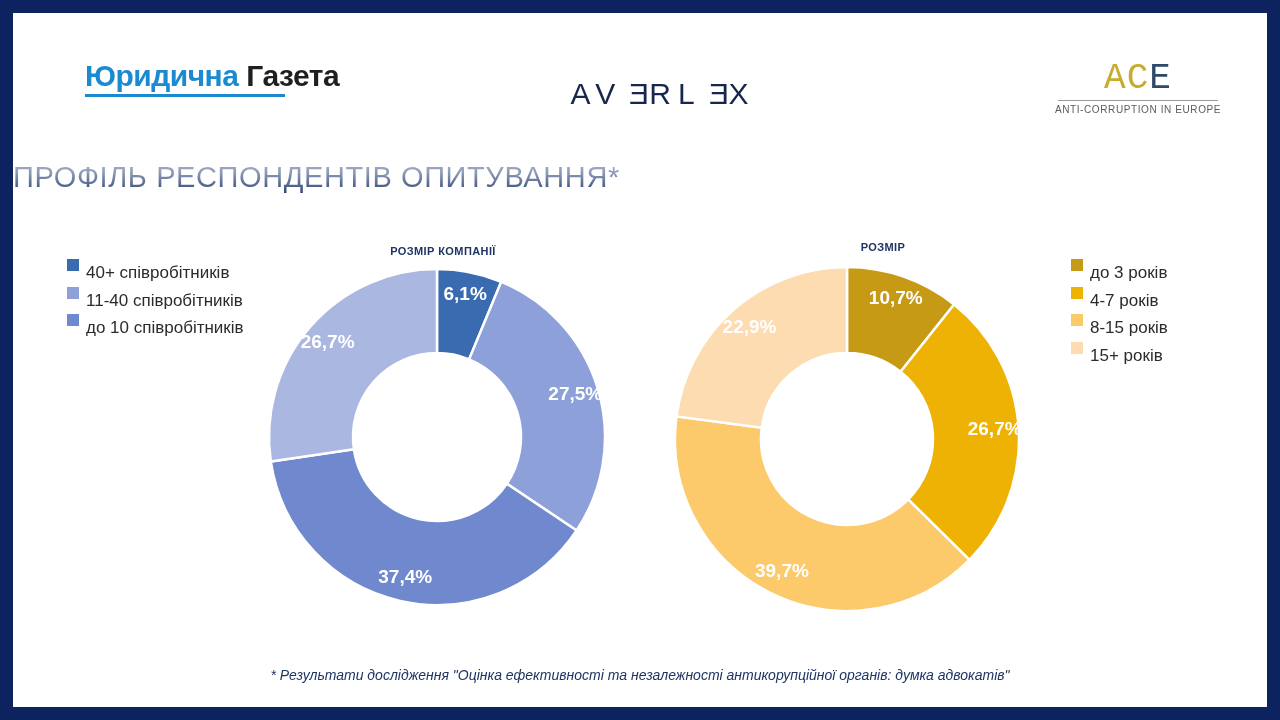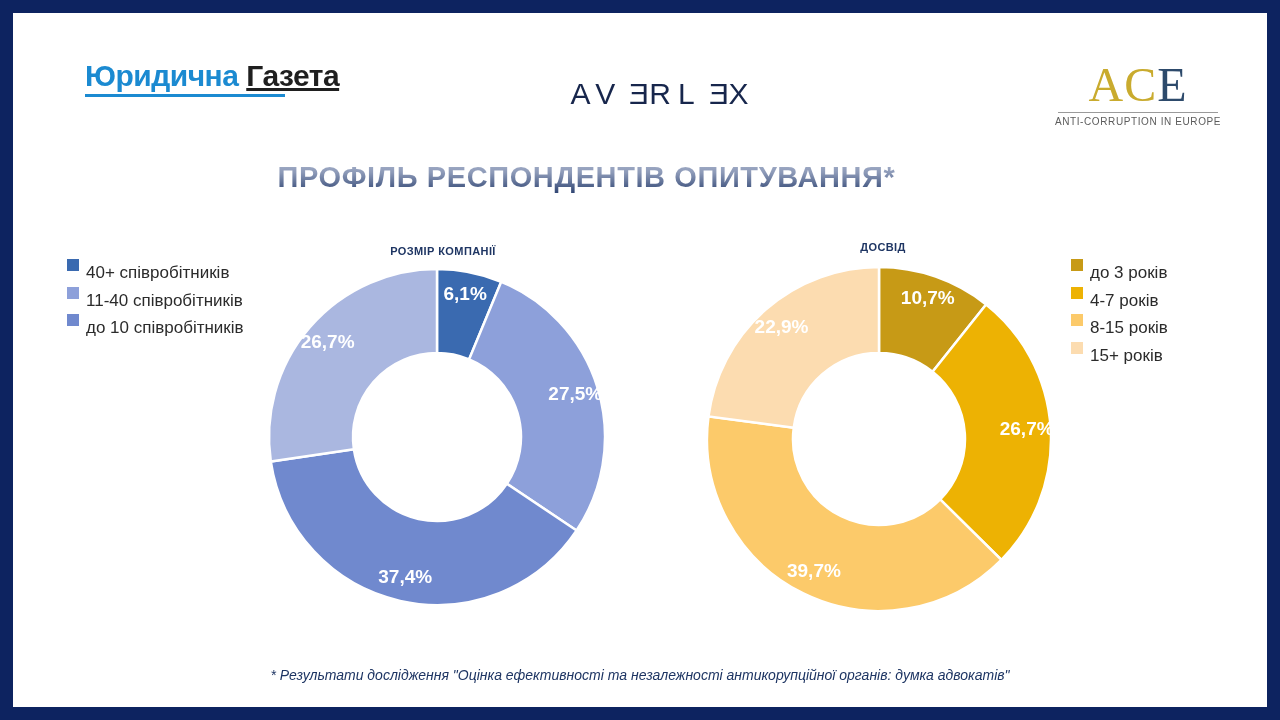--- a/index.html
+++ b/index.html
@@ -40,21 +40,21 @@
   }
   .logo-yg .yg-text {
     font-family: "Liberation Sans", sans-serif;
     font-weight: bold;
     font-size: 30px;
     letter-spacing: -0.5px;
     line-height: 1;
     white-space: nowrap;
   }
   .logo-yg .yg-part1 { color: #1b8ad1; margin-top: 44px; }
-  .logo-yg .yg-part2 { color: #1f1f1f; text-decoration: underline; }
+  .logo-yg .yg-part2 { color: #1f1f1f; }
   .logo-yg .yg-rule {
     margin-top: 3px;
     height: 3px;
     background: #1b8ad1;
     width: 200px;
   }
 
   
   .logo-averlex {
     position: absolute;
@@ -76,22 +76,22 @@
 
   
   .logo-ace {
     position: absolute;
     left: 1040px;
     top: 48px;
     width: 170px;
     text-align: center;
   }
   .logo-ace .ace-letters {
-    font-family: Liberation Serif, serif;
-    font-size: 48px;
+    font-family: Liberation Mono, monospace;
+    font-size: 36px;
     line-height: 1;
     letter-spacing: 1px;
   }
   .logo-ace .ace-a { color: #c9ab2e; }
   .logo-ace .ace-c { color: #c9ab2e; }
   .logo-ace .ace-e { color: #2d4a6b; }
   .logo-ace .ace-rule {
     height: 1px;
     background: #9a9a9a;
     margin: 3px auto 3px auto;
@@ -104,23 +104,23 @@
     letter-spacing: 0.6px;
     white-space: nowrap;
   }
 
   
   .main-title {
     position: absolute;
     top: 148px;
     left: 0;
     width: 1147px;
-    text-align: center;
+    text-align: left;
     font-size: 29px;
-    font-weight: bold;
+    font-weight: normal;
     letter-spacing: 0.6px;
     background: linear-gradient(180deg, #aab4cc 0%, #8d9ab8 35%, #2c4270 100%);
     -webkit-background-clip: text;
     background-clip: text;
     color: transparent;
     -webkit-text-fill-color: transparent;
   }
 
   
   .legend {
@@ -240,35 +240,35 @@
       <span class="legend-swatch" style="background:#fcca6a"></span>
       <span>8-15 років</span>
     </div>
     <div class="legend-item">
       <span class="legend-swatch" style="background:#fcdcb0"></span>
       <span>15+ років</span>
     </div>
   </div>
 
   <div class="chart-title chart-title-left">РОЗМІР КОМПАНІЇ</div>
-  <div class="chart-title chart-title-right">ДОСВІД</div>
+  <div class="chart-title chart-title-right">РОЗМІР</div>
 
   <div class="donut" id="donut-left" style="left:250px; top:250px;">
       <svg width="348" height="348" viewBox="0 0 348 348">
         <path d="M 174 6 A 168 168 0 0 1 238.22842504216626 18.762409782286227 L 206.11421252108312 96.38120489114311 A 84 84 0 0 0 174 90 Z" fill="#3a6ab0" stroke="#ffffff" stroke-width="2.5"></path>
         <text x="202.15817066320582" y="32.290480824675114" class="slice-label">6,1%</text>
         <path d="M 238.22842504216626 18.762409782286227 A 168 168 0 0 1 313.59303499685643 267.47611770054647 L 243.79651749842822 220.73805885027323 A 84 84 0 0 0 206.11421252108312 96.38120489114311 Z" fill="#8da0da" stroke="#ffffff" stroke-width="2.5"></path>
         <text x="312.27137666555035" y="132.10135091660476" class="slice-label">27,5%</text>
         <path d="M 313.59303499685643 267.47611770054647 A 168 168 0 0 1 7.794890065812069 198.492068752241 L 90.89744503290603 186.24603437612052 A 84 84 0 0 0 243.79651749842822 220.73805885027323 Z" fill="#7089ce" stroke="#ffffff" stroke-width="2.5"></path>
         <text x="142.2061549183854" y="314.938361757636" class="slice-label">37,4%</text>
         <path d="M 7.794890065812069 198.492068752241 A 168 168 0 0 1 173.99999999999997 6 L 173.99999999999997 90 A 84 84 0 0 0 90.89744503290603 186.24603437612052 Z" fill="#aab7e0" stroke="#ffffff" stroke-width="2.5"></path>
         <text x="64.64352209343413" y="79.57738014717677" class="slice-label">26,7%</text>
       </svg>
     </div>
-  <div class="donut" id="donut-right" style="left:688px; top:248px;">
+  <div class="donut" id="donut-right" style="left:656px; top:248px;">
       <svg width="356" height="356" viewBox="0 0 356 356">
         <path d="M 178 6 A 172 172 0 0 1 285.1194982439554 43.42878058082684 L 231.5597491219777 110.71439029041342 A 86 86 0 0 0 178 92 Z" fill="#c79a16" stroke="#ffffff" stroke-width="2.5"></path>
         <text x="226.79221296592152" y="38.3588658242559" class="slice-label">10,7%</text>
         <path d="M 285.1194982439554 43.42878058082684 A 172 172 0 0 1 300.3841364799971 298.855794805402 L 239.19206823999855 238.427897402701 A 86 86 0 0 0 231.5597491219777 110.71439029041342 Z" fill="#edb203" stroke="#ffffff" stroke-width="2.5"></path>
         <text x="325.6565641359531" y="169.1758588199659" class="slice-label">26,7%</text>
         <path d="M 300.3841364799971 298.855794805402 A 172 172 0 0 1 7.495087456044871 155.37093023612738 L 92.74754372802244 166.6854651180637 A 86 86 0 0 0 239.19206823999855 238.427897402701 Z" fill="#fcca6a" stroke="#ffffff" stroke-width="2.5"></path>
         <text x="112.92419799491303" y="310.83623900651025" class="slice-label">39,7%</text>
         <path d="M 7.495087456044871 155.37093023612738 A 172 172 0 0 1 177.99999999999997 6 L 177.99999999999997 92 A 86 86 0 0 0 92.74754372802244 166.6854651180637 Z" fill="#fcdcb0" stroke="#ffffff" stroke-width="2.5"></path>
         <text x="80.52781093959649" y="66.7368041094767" class="slice-label">22,9%</text>
       </svg>

